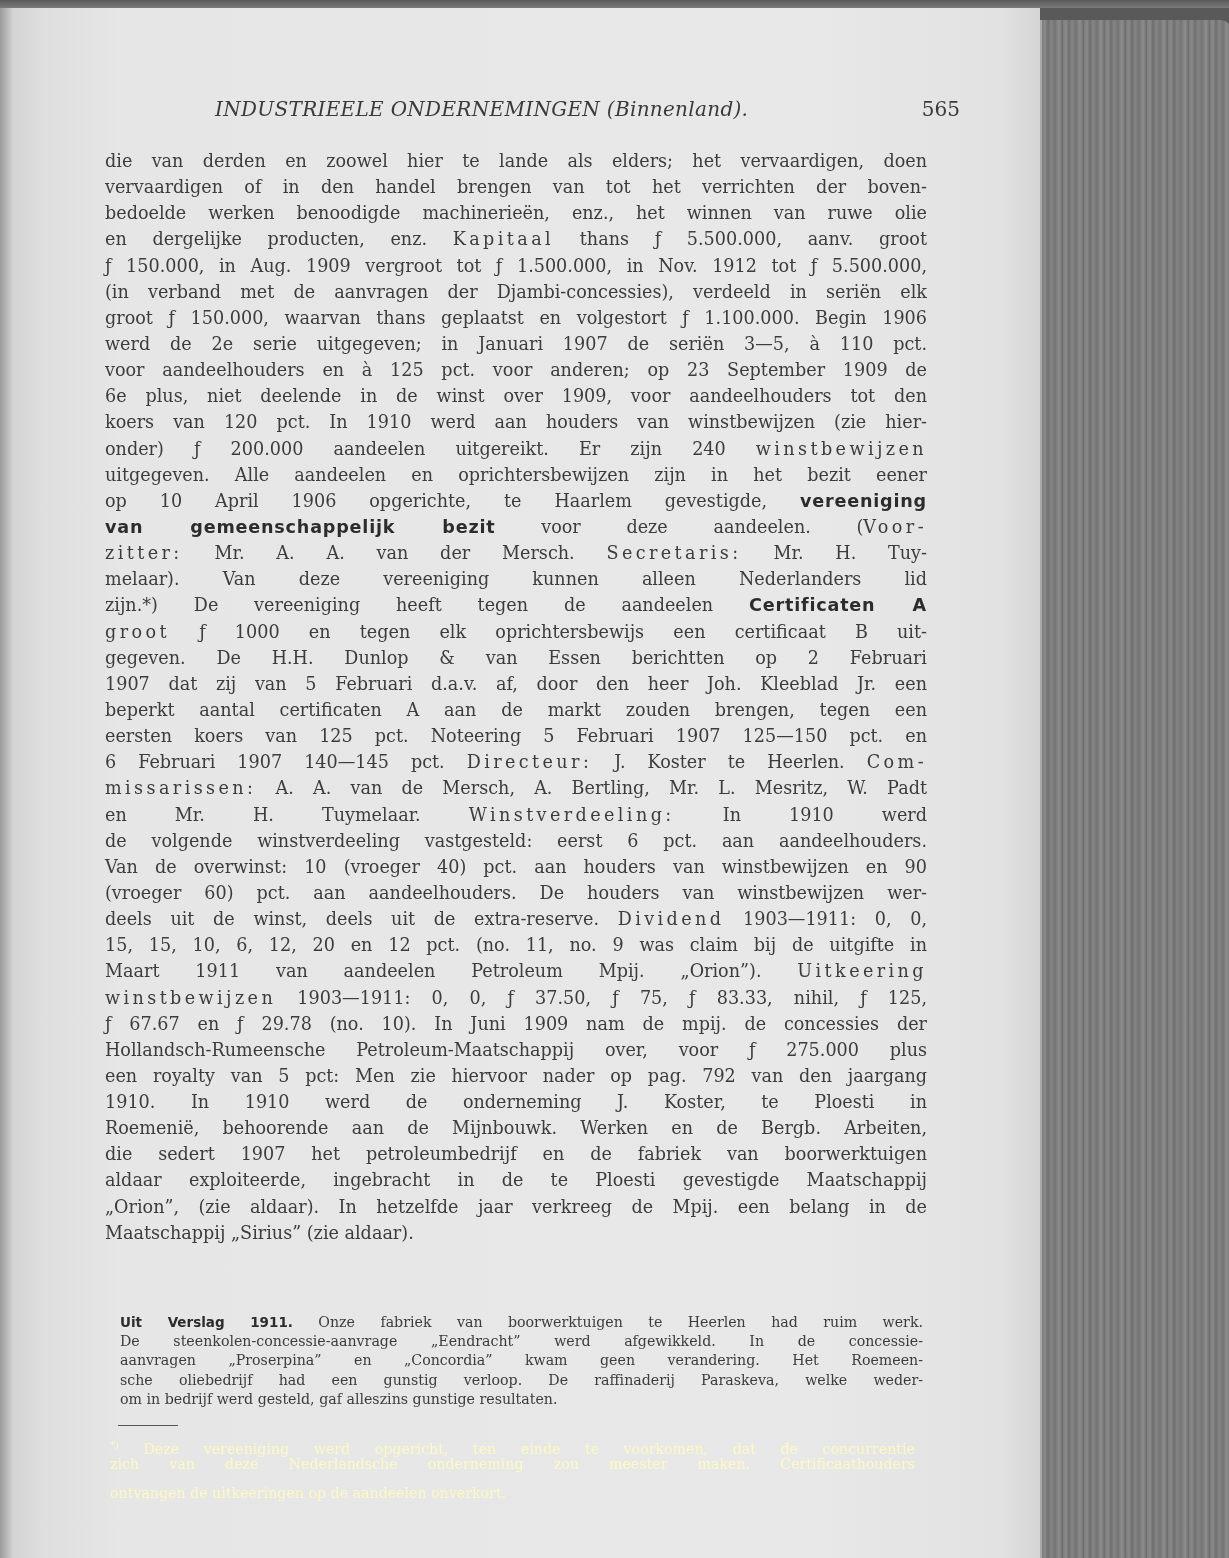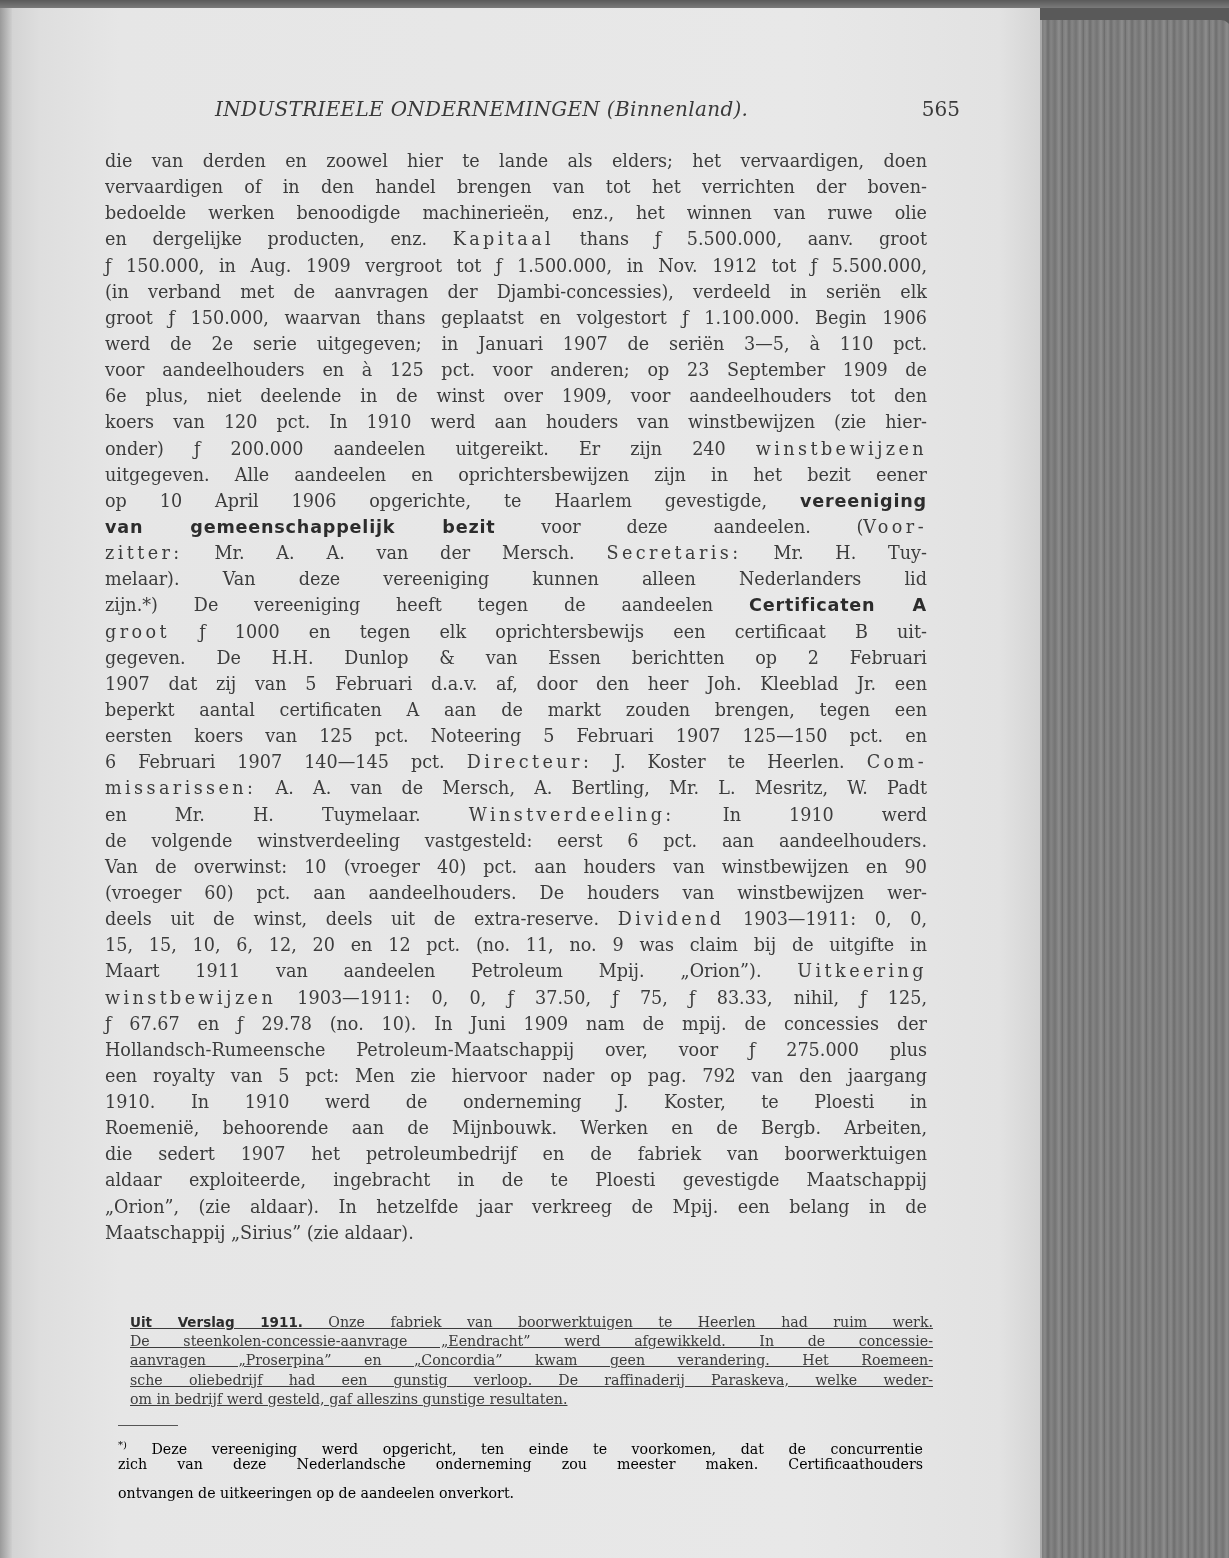--- a/index.html
+++ b/index.html
@@ -39,33 +39,33 @@
   .body-text {
     position: absolute; left: 105px; top: 148px; width: 822px;
     font-size: 17.6px; line-height: 26.15px; color: #3c3c3c;
     text-align: justify;
   }
   .body-text .line { display: block; text-align: justify; text-align-last: justify; white-space: nowrap; height: 26.15px; }
   .body-text .line.last { text-align-last: left; }
   .spaced { letter-spacing: 3.4px; }
   .bold-sans { font-family: "DejaVu Sans", "Liberation Sans", sans-serif; font-weight: bold; letter-spacing: 0.8px; color: #2c2c2c; }
   .report {
-    position: absolute; left: 130px; top: 1313px; width: 803px;
-    font-size: 14.2px; line-height: 19.2px; color: #3c3c3c; text-decoration: underline;
+    position: absolute; left: 120px; top: 1313px; width: 803px;
+    font-size: 14.2px; line-height: 19.2px; color: #3c3c3c;
   }
   .report .line { display: block; white-space: nowrap; text-align: justify; text-align-last: justify; height: 19.2px; }
   .report .line.last { text-align-last: left; }
   .report-label { font-family: "DejaVu Sans", "Liberation Sans", sans-serif; font-weight: bold; font-size: 13.5px; color: #2c2c2c; }
   .footnote-rule {
     position: absolute; left: 118px; top: 1425px; width: 60px; height: 0;
     border-top: 1px solid #555;
   }
   .footnote {
-    position: absolute; left: 118px; top: 1436px; width: 805px;
-    font-size: 14.2px; line-height: 18.5px; color: #000000;
+    position: absolute; left: 110px; top: 1436px; width: 805px;
+    font-size: 14.2px; line-height: 18.5px; color: #fef9c3;
   }
   .footnote .line { display: block; white-space: nowrap; text-align: justify; text-align-last: justify; height: 18.5px; }
   .footnote .line.last { text-align-last: left; margin-top: 11px; }
   .sup { font-size: 10px; vertical-align: super; }
 </style>
 </head>
 <body>
 
 <div class="top-shadow"></div>
 <div class="page"></div>

